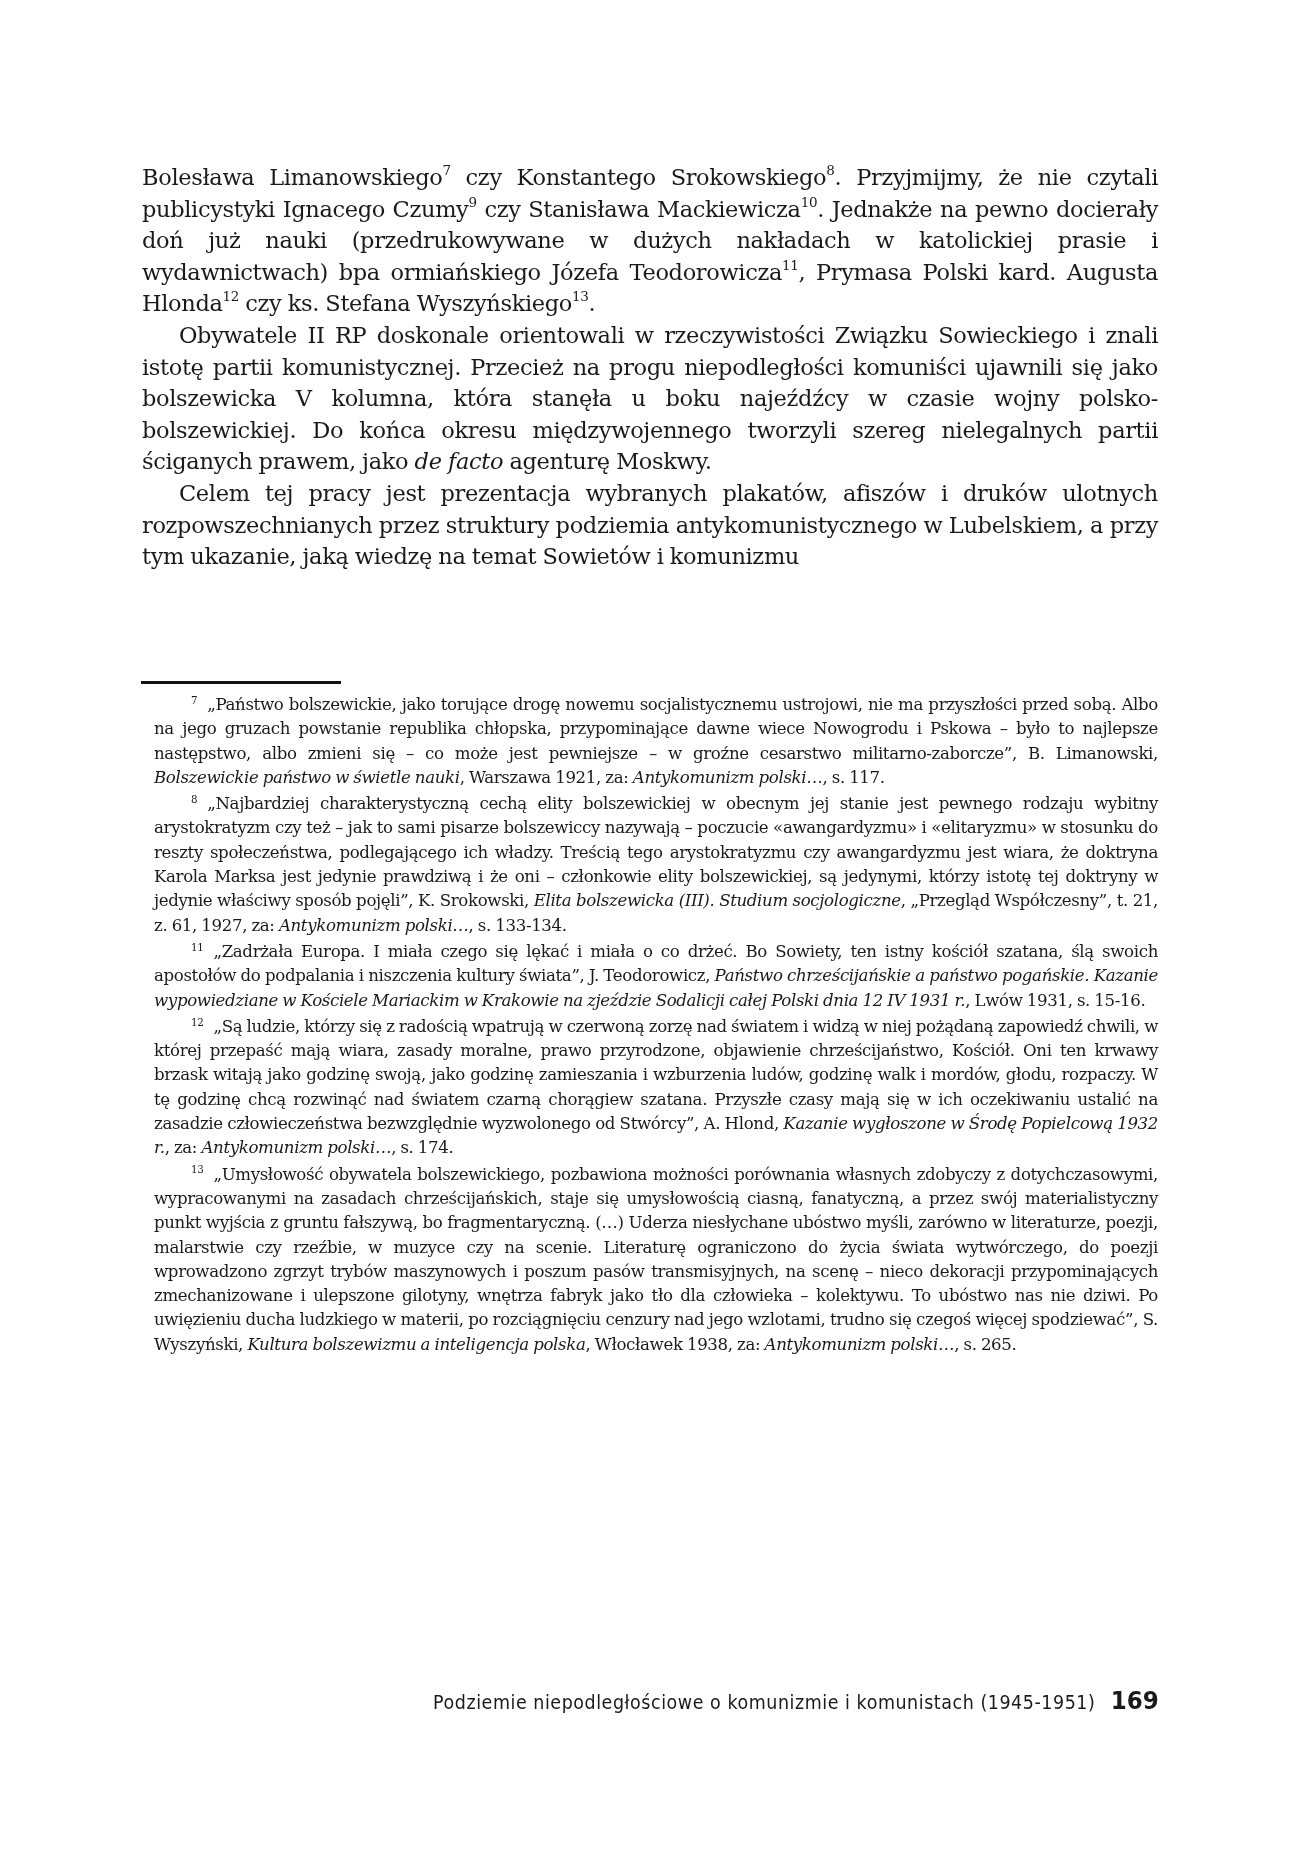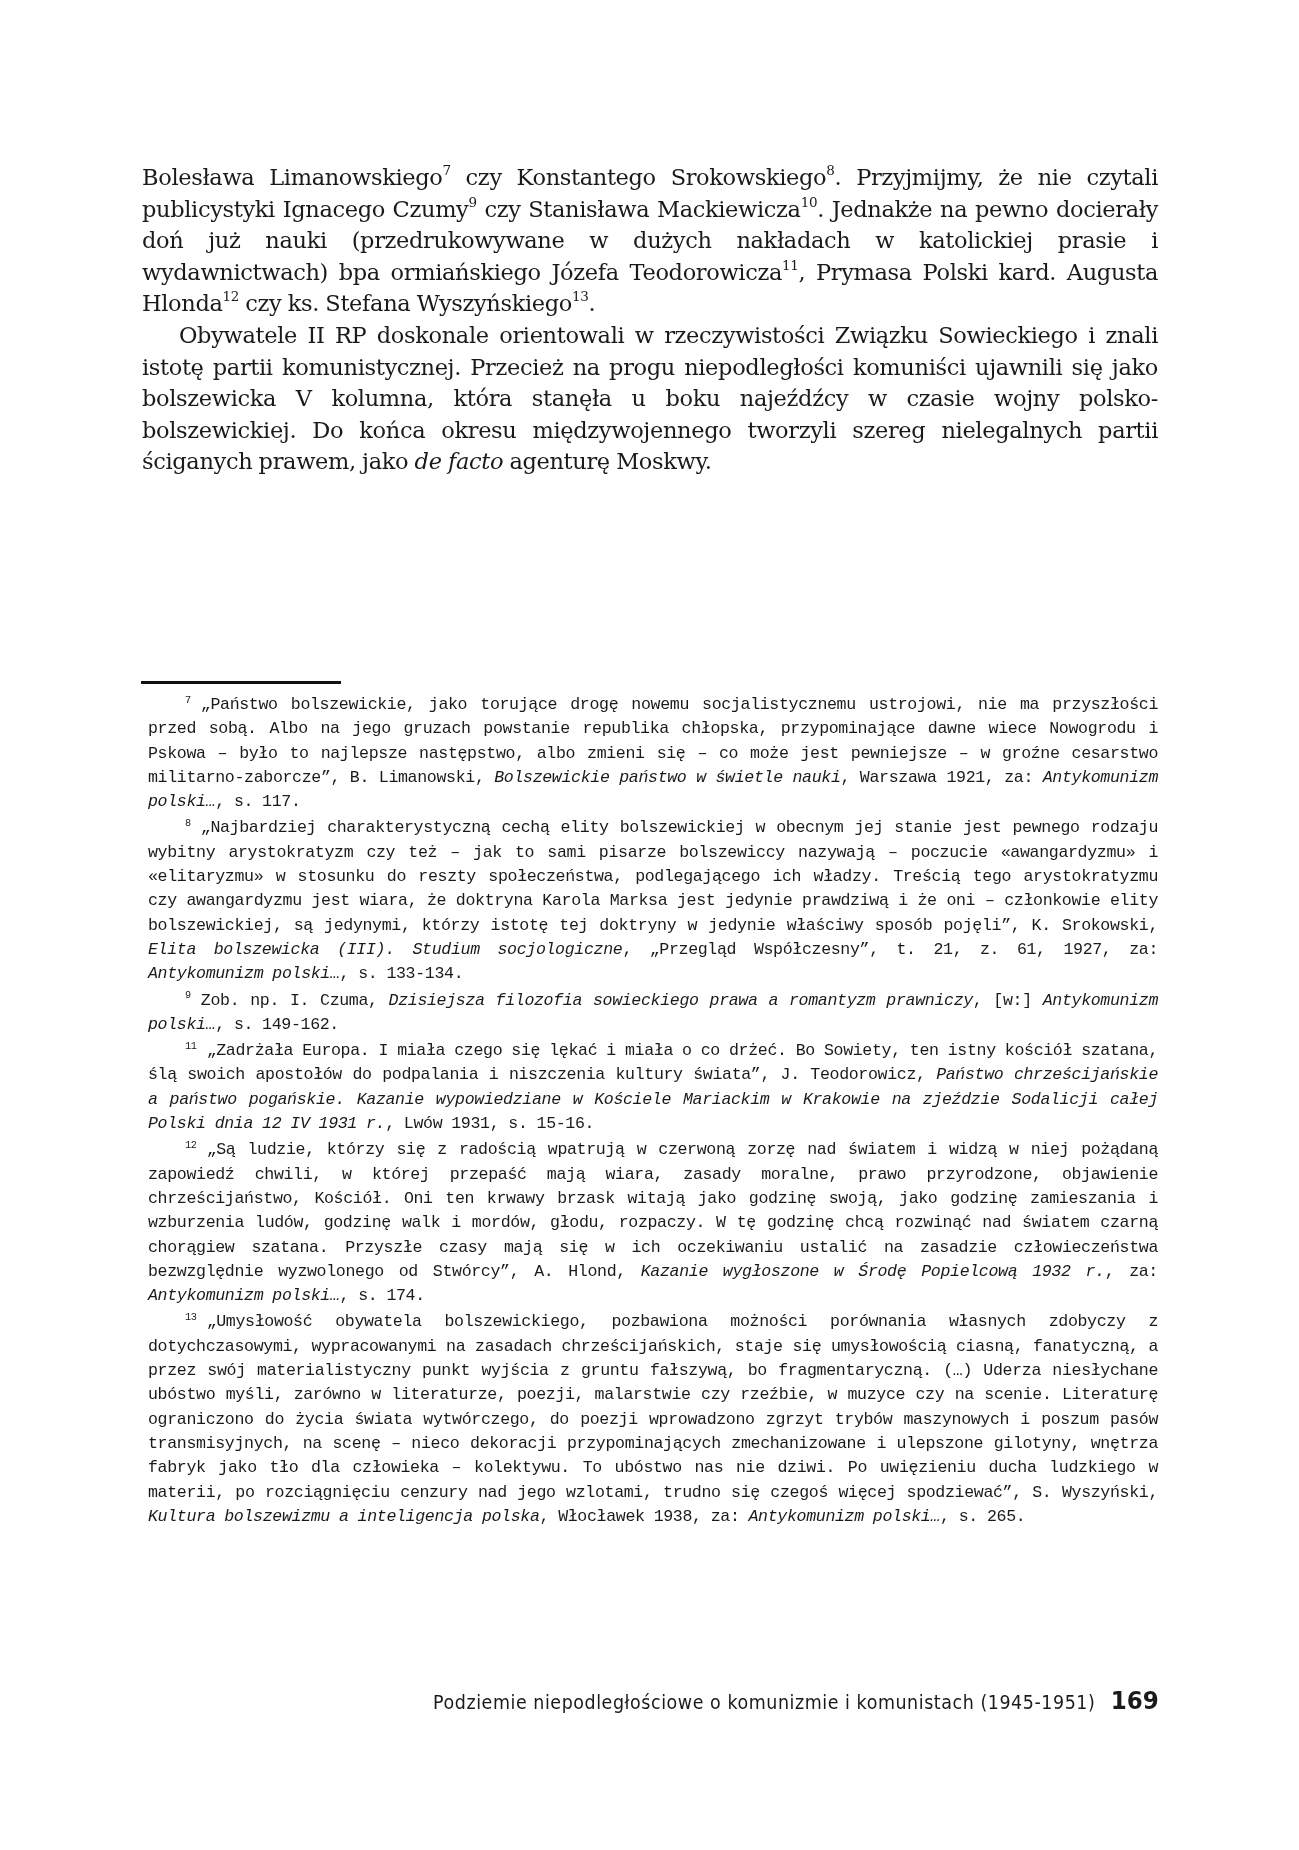--- a/index.html
+++ b/index.html
@@ -14,43 +14,43 @@
   .body-text p.indent { text-indent: 37px; }
   sup { font-size: 0.6em; line-height: 0; vertical-align: 0.75em; }
   .sep {
     position: absolute; left: 141px; top: 681px; width: 200px; height: 3px; background: #111;
   }
   .footnotes {
     position: absolute; left: 142px; top: 693px; width: 1016px;
     font-family: "DejaVu Serif", serif; font-size: 16.6px; line-height: 24.3px;
     text-align: justify; letter-spacing: -0.35px; word-spacing: -0.6px;
   }
-  .fn { margin: 0 0 2px 6px; text-indent: 37px; font-family: Liberation Mono, monospace; }
+  .fn { margin: 0 0 2px 12px; text-indent: 37px; }
   .fn .num { font-size: 0.62em; vertical-align: 0.6em; line-height: 0; margin-right: 10px; }
   i { font-style: italic; }
   .footer {
     position: absolute; top: 1686px; right: 140px;
     font-family: "DejaVu Sans", sans-serif; font-size: 19px; letter-spacing: 0.6px;
     white-space: nowrap; transform: scaleX(0.92); transform-origin: right center;
   }
   .footer .pg { font-weight: bold; font-size: 25px; margin-left: 10px; letter-spacing: 0; }
 </style>
 </head>
 <body>
 
 <div class="page">
   <div class="body-text" id="body-text">
       <p><span>Bolesława Limanowskiego</span><sup>7</sup><span> czy Konstantego Srokowskiego</span><sup>8</sup><span>. Przyjmijmy, że nie czy­tali publicystyki Ignacego Czumy</span><sup>9</sup><span> czy Stanisława Mackiewicza</span><sup>10</sup><span>. Jednakże na pew­no docierały doń już nauki (przedrukowywane w dużych nakładach w katolickiej prasie i wydawnictwach) bpa ormiańskiego Józefa Teodorowicza</span><sup>11</sup><span>, Prymasa Polski kard. Augusta Hlonda</span><sup>12</sup><span> czy ks. Stefana Wyszyńskiego</span><sup>13</sup><span>.</span></p>
       <p class="indent"><span>Obywatele II RP doskonale orientowali w rzeczywistości Związku Sowiec­kiego i znali istotę partii komunistycznej. Przecież na progu niepodległości ko­muniści ujawnili się jako bolszewicka V kolumna, która stanęła u boku najeźdź­cy w czasie wojny polsko-bolszewickiej. Do końca okresu międzywojennego tworzyli szereg nielegalnych partii ściganych prawem, jako </span><i>de facto</i><span> agenturę Moskwy.</span></p>
+      <p class="indent"><span>Celem tej pracy jest prezentacja wybranych plakatów, afiszów i druków ulot­nych rozpowszechnianych przez struktury podziemia antykomunistycznego w Lubelskiem, a przy tym ukazanie, jaką wiedzę na temat Sowietów i komunizmu</span></p>
     </div>
   <div class="sep"></div>
   <div class="footnotes" id="footnotes">
       <p class="fn"><span class="num">7</span><span>„Państwo bolszewickie, jako torujące drogę nowemu socjalistycznemu ustrojowi, nie ma przyszłości przed sobą. Albo na jego gruzach powstanie republika chłopska, przypominające dawne wiece Nowo­grodu i Pskowa – było to najlepsze następstwo, albo zmieni się – co może jest pewniejsze – w groźne cesarstwo militarno-zaborcze”, B. Limanowski, </span><i>Bolszewickie państwo w świetle nauki</i><span>, Warszawa 1921, za: </span><i>Antykomunizm polski…</i><span>, s. 117.</span></p>
       <p class="fn"><span class="num">8</span><span>„Najbardziej charakterystyczną cechą elity bolszewickiej w obecnym jej stanie jest pewnego rodzaju wybitny arystokratyzm czy też – jak to sami pisarze bolszewiccy nazywają – poczucie «awangardyzmu» i «elitaryzmu» w stosunku do reszty społeczeństwa, podlegającego ich władzy. Treścią tego arystokraty­zmu czy awangardyzmu jest wiara, że doktryna Karola Marksa jest jedynie prawdziwą i że oni – człon­kowie elity bolszewickiej, są jedynymi, którzy istotę tej doktryny w jedynie właściwy sposób pojęli”, K. Srokowski, </span><i>Elita bolszewicka (III). Studium socjologiczne</i><span>, „Przegląd Współczesny”, t. 21, z. 61, 1927, za: </span><i>Antykomunizm polski…</i><span>, s. 133-134.</span></p>
-      <p class="fn"><span class="num">9</span><span>Zob. np. I. Czuma, </span><i>Dzisiejsza filozofia sowieckiego prawa a romantyzm prawniczy</i><span>, [w:] </span><i>Antykomunizm polski…</i><span>, s. 149-162.</span></p>
       <p class="fn"><span class="num">11</span><span>„Zadrżała Europa. I miała czego się lękać i miała o co drżeć. Bo Sowiety, ten istny kościół szatana, ślą swoich apostołów do podpalania i niszczenia kultury świata”, J. Teodorowicz, </span><i>Państwo chrześcijańskie a państwo pogańskie. Kazanie wypowiedziane w Kościele Mariackim w Krakowie na zjeździe Sodalicji całej Polski dnia 12 IV 1931 r.</i><span>, Lwów 1931, s. 15-16.</span></p>
       <p class="fn"><span class="num">12</span><span>„Są ludzie, którzy się z radością wpatrują w czerwoną zorzę nad światem i widzą w niej pożąda­ną zapowiedź chwili, w której przepaść mają wiara, zasady moralne, prawo przyrodzone, objawienie chrześcijaństwo, Kościół. Oni ten krwawy brzask witają jako godzinę swoją, jako godzinę zamieszania i wzburzenia ludów, godzinę walk i mordów, głodu, rozpaczy. W tę godzinę chcą rozwinąć nad światem czarną chorągiew szatana. Przyszłe czasy mają się w ich oczekiwaniu ustalić na zasadzie człowieczeń­stwa bezwzględnie wyzwolonego od Stwórcy”, A. Hlond, </span><i>Kazanie wygłoszone w Środę Popielcową 1932 r.</i><span>, za: </span><i>Antykomunizm polski…</i><span>, s. 174.</span></p>
       <p class="fn"><span class="num">13</span><span>„Umysłowość obywatela bolszewickiego, pozbawiona możności porównania własnych zdobyczy z dotychczasowymi, wypracowanymi na zasadach chrześcijańskich, staje się umysłowością ciasną, fana­tyczną, a przez swój materialistyczny punkt wyjścia z gruntu fałszywą, bo fragmentaryczną. (…) Uderza niesłychane ubóstwo myśli, zarówno w literaturze, poezji, malarstwie czy rzeźbie, w muzyce czy na scenie. Literaturę ograniczono do życia świata wytwórczego, do poezji wprowadzono zgrzyt trybów maszynowych i poszum pasów transmisyjnych, na scenę – nieco dekoracji przypominających zmecha­nizowane i ulepszone gilotyny, wnętrza fabryk jako tło dla człowieka – kolektywu. To ubóstwo nas nie dziwi. Po uwięzieniu ducha ludzkiego w materii, po rozciągnięciu cenzury nad jego wzlotami, trudno się czegoś więcej spodziewać”, S. Wyszyński, </span><i>Kultura bolszewizmu a inteligencja polska</i><span>, Włocławek 1938, za: </span><i>Antykomunizm polski…</i><span>, s. 265.</span></p>
     </div>
   <div class="footer">
     <span>Podziemie niepodległościowe o komunizmie i komunistach (1945-1951)</span>
     <span class="pg">169</span>
   </div>
 </div>
 

